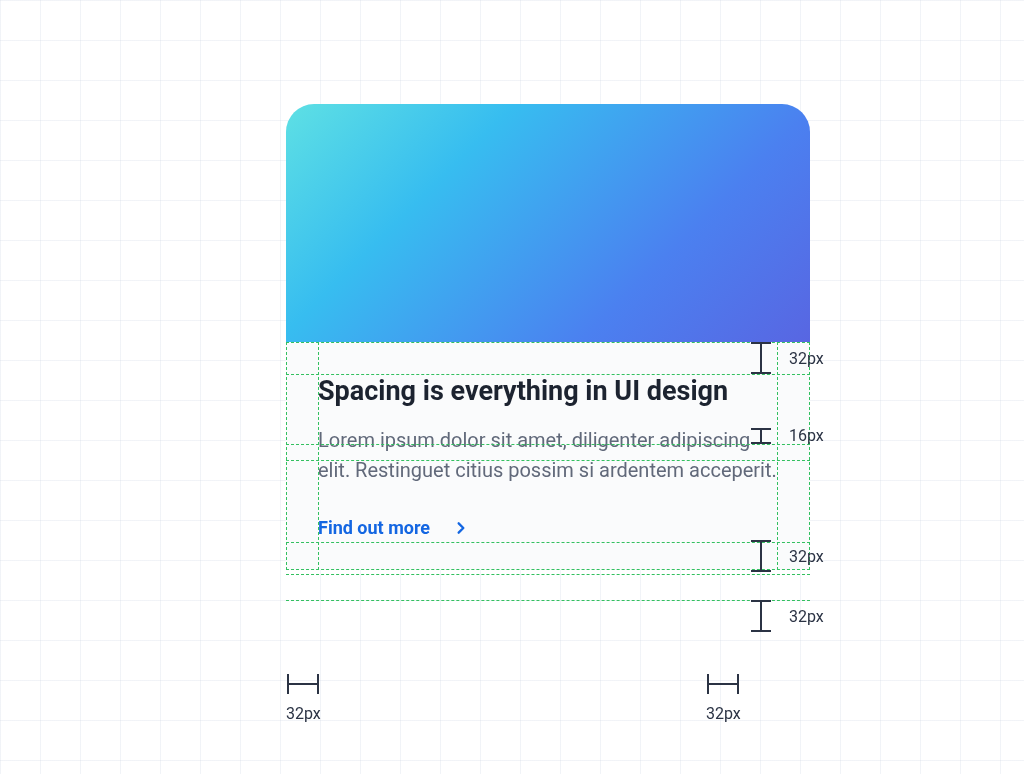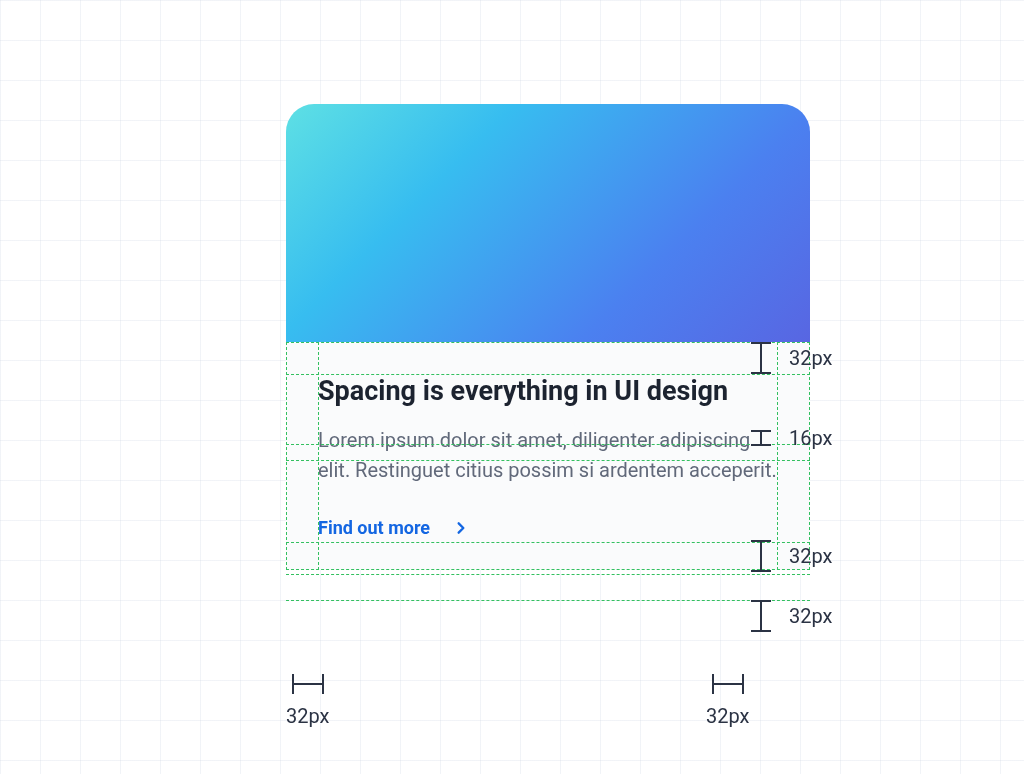--- a/index.html
+++ b/index.html
@@ -100,21 +100,21 @@
     }
     .caliper-v {
       width: 20px;
       position: relative;
     }
     .caliper-v .bar { position: absolute; left: 0; right: 0; height: 2px; background: #2b3344; }
     .caliper-v .bar.top { top: 0; }
     .caliper-v .bar.bot { bottom: 0; }
     .caliper-v .stem { position: absolute; top: 0; bottom: 0; left: 50%; width: 2px; margin-left: -1px; background: #2b3344; }
     .measure-label {
-      font-size: 20px;
+      font-size: 16px;
       color: #2b3344;
     }
 
     
     .measure-bottom {
       position: absolute;
       top: 570px;
       display: flex;
       flex-direction: column;
       align-items: center;

